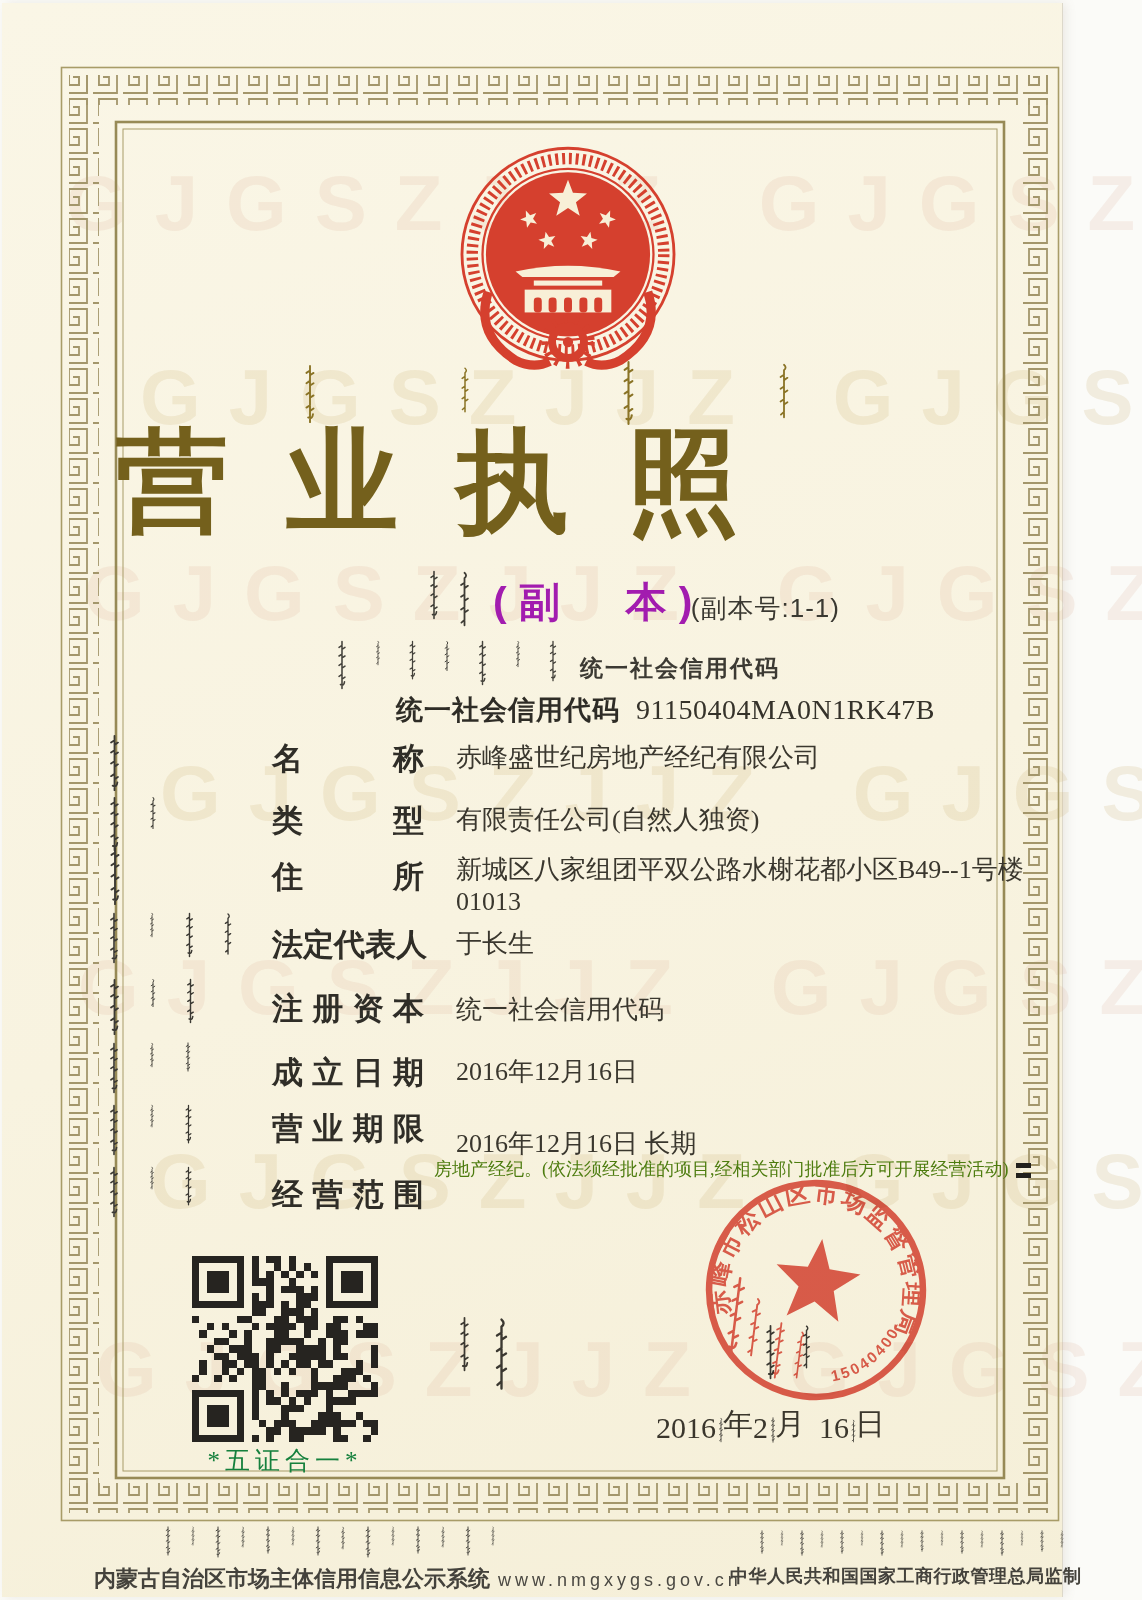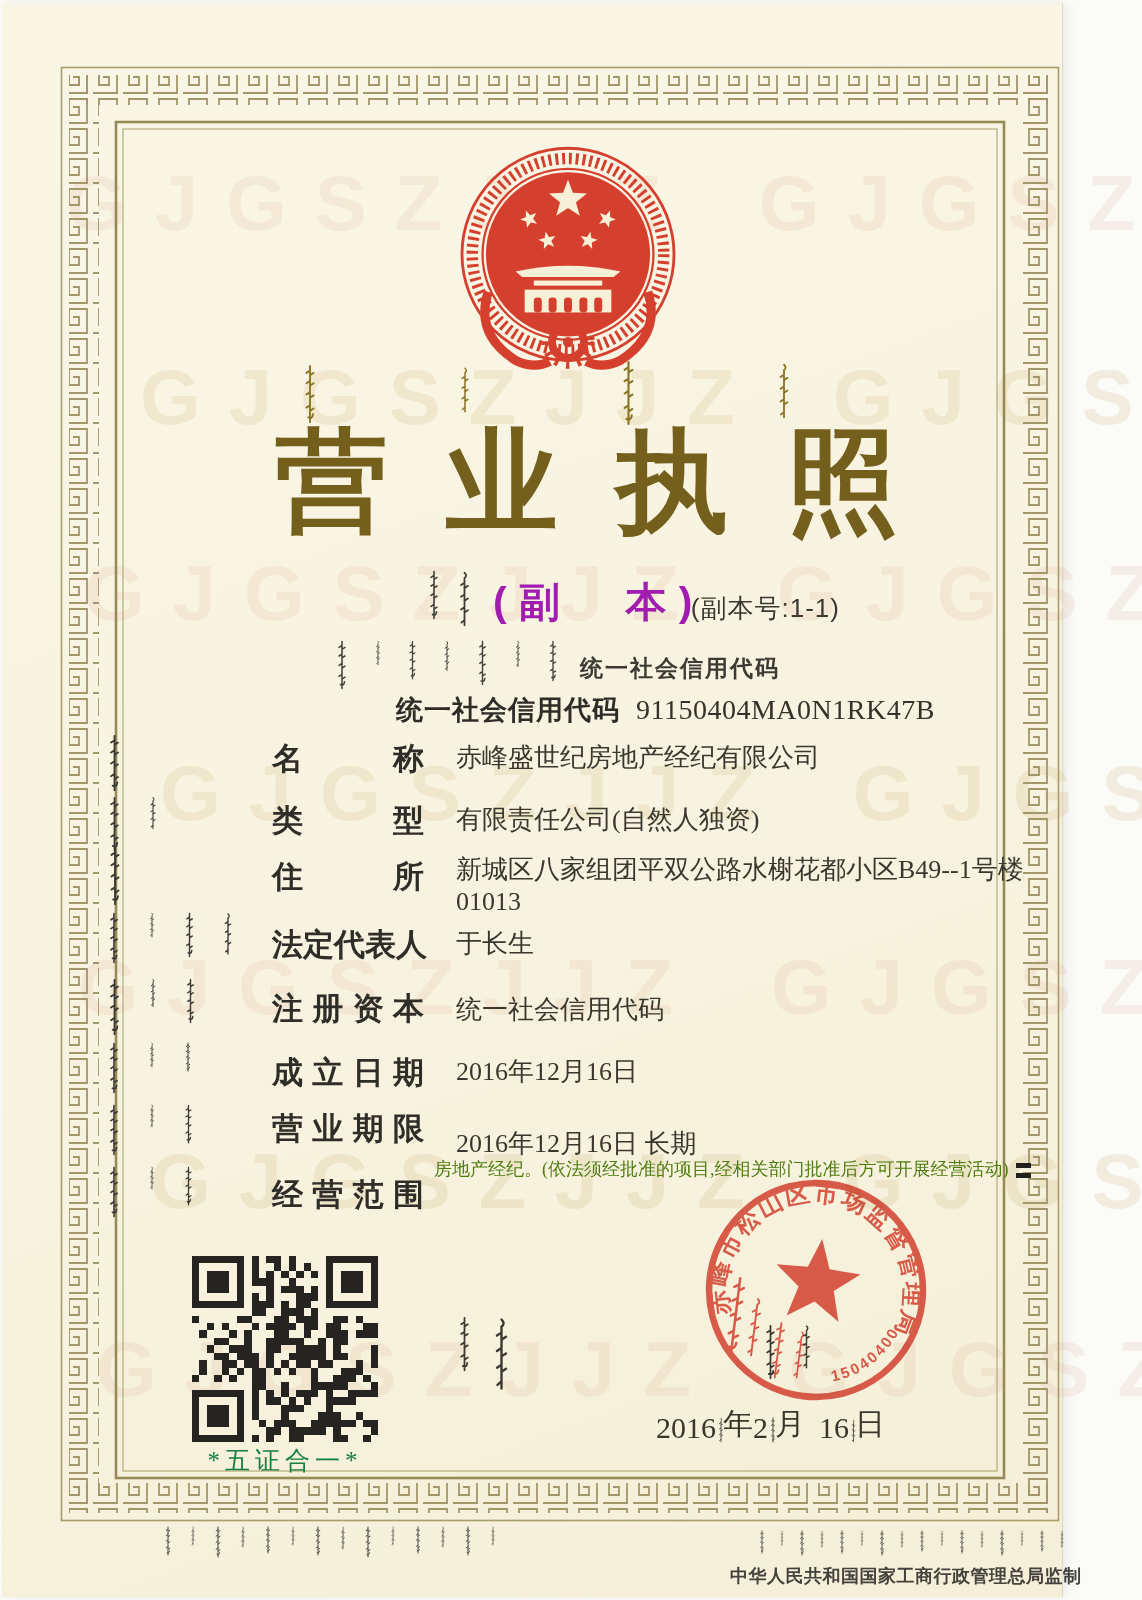--- a/index.html
+++ b/index.html
@@ -11,21 +11,21 @@
   .abs{position:absolute;}
   
   .wm{position:absolute;font-weight:800;font-size:78px;letter-spacing:28px;white-space:nowrap;
       color:rgba(220,168,140,.16);pointer-events:none;}
   .wm.gld{color:rgba(205,178,118,.20);}
   .wm span+span{margin-left:70px;}
   
   .mg{display:block;}
   .mgr{display:flex;align-items:flex-start;}
   
-  .title{position:absolute;left:60px;top:420px;width:1056px;text-align:center;
+  .title{position:absolute;left:60px;top:420px;width:1056px;text-align:left;
          font-size:112px;font-weight:900;color:#74601c;letter-spacing:.52em;padding-left:.5em;
          box-sizing:border-box;line-height:1.1;}
   .title-mg{position:absolute;color:#8a7325;}
   .subtitle{position:absolute;left:428px;top:570px;display:flex;align-items:flex-end;}
   .sub-mgr{display:flex;gap:18px;color:#3e3c35;margin-bottom:2px;}
   .sub-big{font-size:41px;font-weight:600;letter-spacing:.30em;color:#a21caf;margin-left:22px;white-space:nowrap;}
   .sub-small{font-size:26px;color:#3a3831;margin-left:-14px;margin-bottom:4px;letter-spacing:1px;white-space:nowrap;}
   .cap-row{position:absolute;left:336px;top:640px;display:flex;align-items:flex-start;}
   .cap-row .mgr{gap:26px;color:#45433c;}
   .cap-label{font-size:23px;font-weight:600;margin-left:22px;margin-top:13px;letter-spacing:2px;color:#3c3a33;}
@@ -673,20 +673,24 @@
         <svg class="mg" width="8" height="22" viewBox="0 0 14 64">
           <use href="#mg2"></use>
         </svg>
         <svg class="mg" width="8" height="30" viewBox="0 0 14 64">
           <use href="#mg1"></use>
         </svg>
         <svg class="mg" width="8" height="20" viewBox="0 0 14 64">
           <use href="#mg2"></use>
         </svg>
       </div>
+    <div class="f-text">
+      <span>内蒙古自治区市场主体信用信息公示系统</span>
+      <span class="f-url">www.nmgxygs.gov.cn</span>
+    </div>
   </div>
   <div class="footer-right">
     <div class="fr-mgr mgr">
         <svg class="mg" width="8" height="24" viewBox="0 0 14 64">
           <use href="#mg1"></use>
         </svg>
         <svg class="mg" width="8" height="16" viewBox="0 0 14 64">
           <use href="#mg2"></use>
         </svg>
         <svg class="mg" width="8" height="26" viewBox="0 0 14 64">

